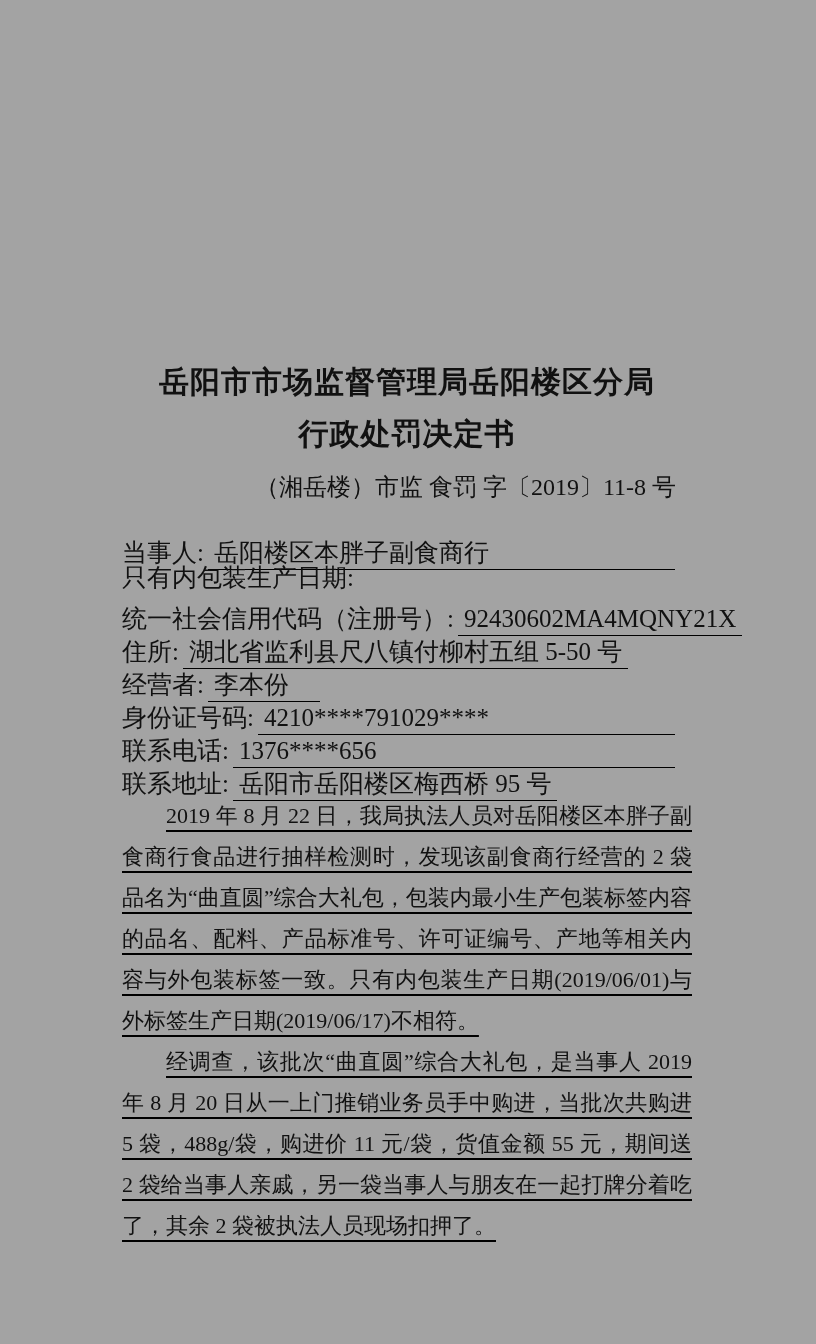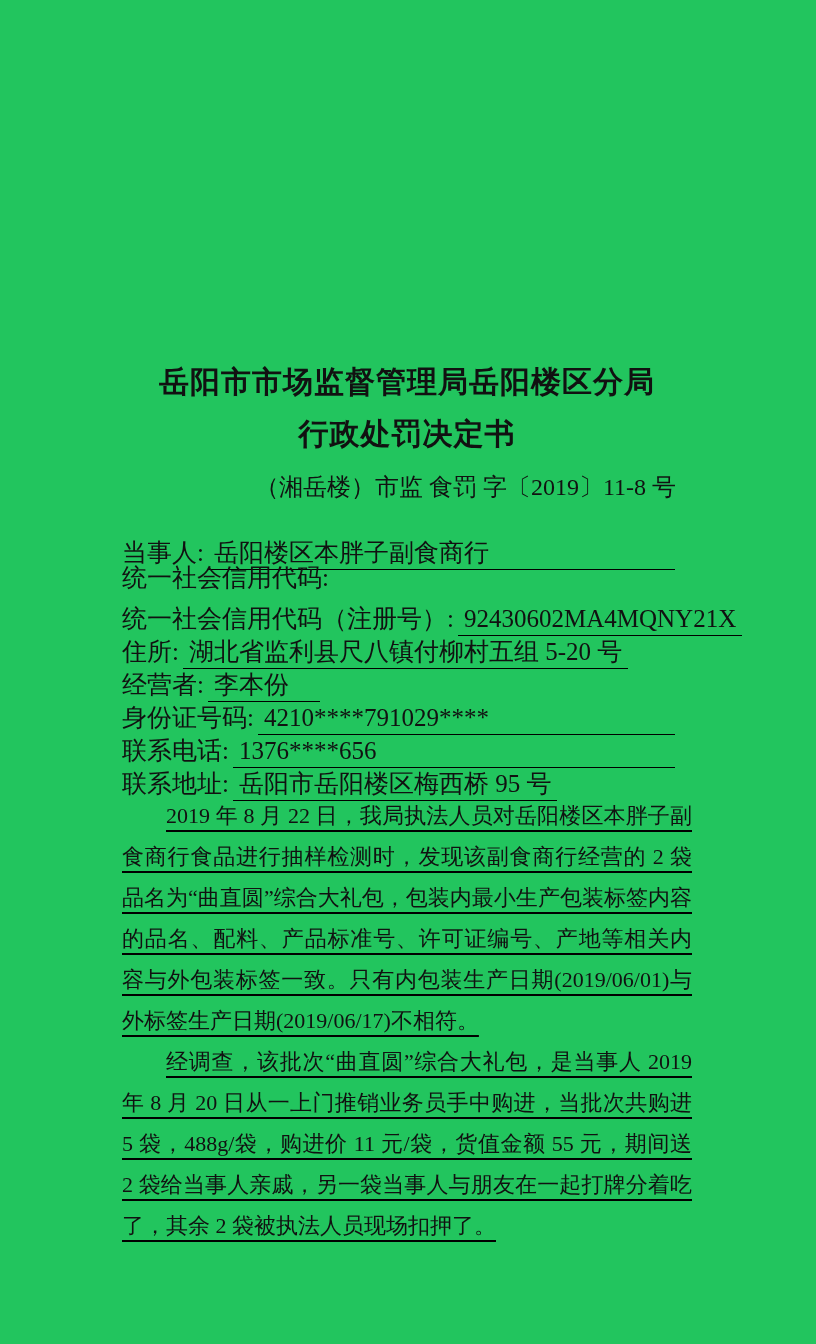--- a/index.html
+++ b/index.html
@@ -4,21 +4,21 @@
 <style>
   html, body {
     margin: 0;
     padding: 0;
     background: #ffffff;
   }
   .page {
     position: relative;
     width: 816px;
     height: 1344px;
-    background: #22c55e;
+    background: #a3a3a3;
     overflow: hidden;
     font-family: "Liberation Serif", "DejaVu Serif", serif;
     color: #111111;
   }
   .content {
     position: absolute;
     left: 122px;
     top: 356px;
     width: 570px;
   }
@@ -91,31 +91,31 @@
     <div class="doc-number">（湘岳楼）市监 食罚 字〔2019〕11-8 号</div>
 
     <div class="fields">
 
       <div class="field-row">
         <span class="field-label">当事人:</span>
         <span class="field-value v-fill">岳阳楼区本胖子副食商行</span>
       </div>
 
       <div class="field-row">
-        <span class="field-label">统一社会信用代码:</span>
+        <span class="field-label">只有内包装生产日期:</span>
       </div>
 
       <div class="field-row">
         <span class="field-label">统一社会信用代码（注册号）:</span>
         <span class="field-value v-fill">92430602MA4MQNY21X</span>
       </div>
 
       <div class="field-row">
         <span class="field-label">住所:</span>
-        <span class="field-value v-w410">湖北省监利县尺八镇付柳村五组 5-20 号</span>
+        <span class="field-value v-w410">湖北省监利县尺八镇付柳村五组 5-50 号</span>
       </div>
 
       <div class="field-row">
         <span class="field-label">经营者:</span>
         <span class="field-value v-w110">李本份</span>
       </div>
 
       <div class="field-row">
         <span class="field-label">身份证号码:</span>
         <span class="field-value v-fill">4210****791029****</span>

